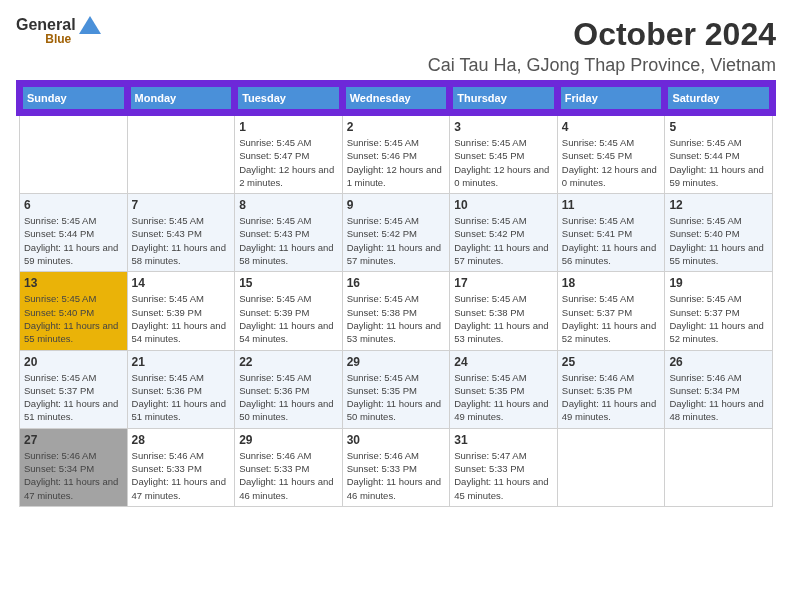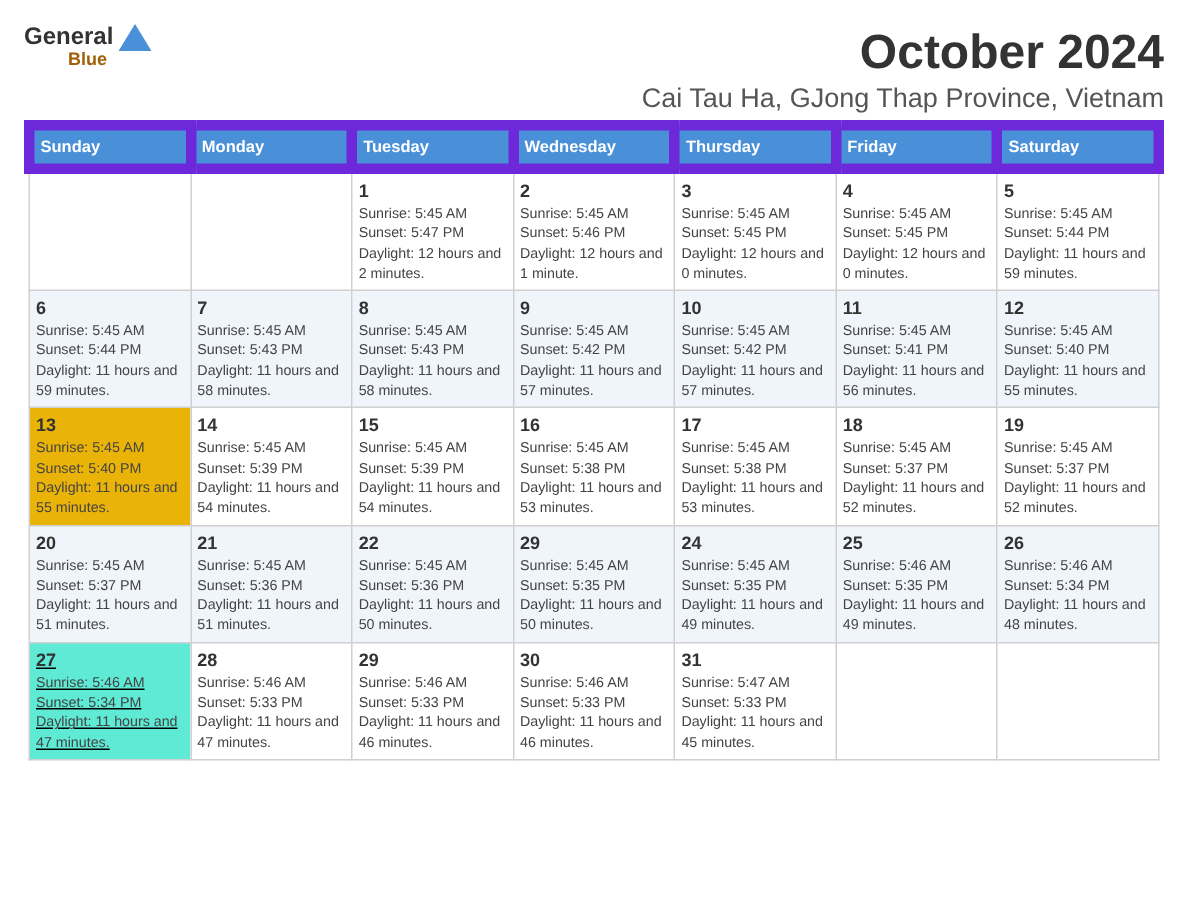--- a/index.html
+++ b/index.html
@@ -326,21 +326,21 @@
         <td style="background: rgb(240, 245, 251);">
           <span class="day-number">26</span>
           <div class="day-info">
             <div>Sunrise: 5:46 AM</div>
             <div>Sunset: 5:34 PM</div>
             <div>Daylight: 11 hours and 48 minutes.</div>
           </div>
         </td>
       </tr>
       <tr>
-        <td style="background: #5eead4; text-decoration: underline;">
+        <td style="background: #a3a3a3;">
           <span class="day-number">27</span>
           <div class="day-info">
             <div>Sunrise: 5:46 AM</div>
             <div>Sunset: 5:34 PM</div>
             <div>Daylight: 11 hours and 47 minutes.</div>
           </div>
         </td>
         <td style="background: rgb(255, 255, 255);">
           <span class="day-number">28</span>
           <div class="day-info">

